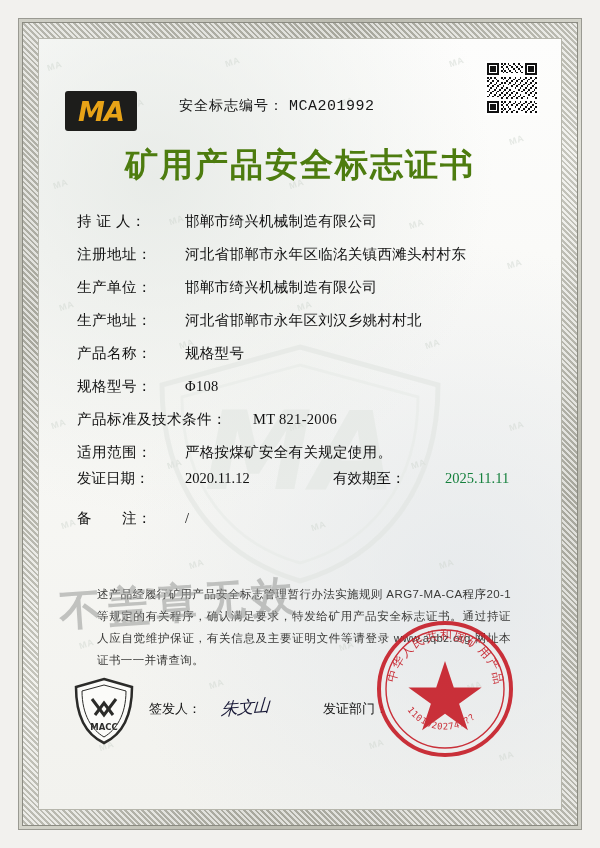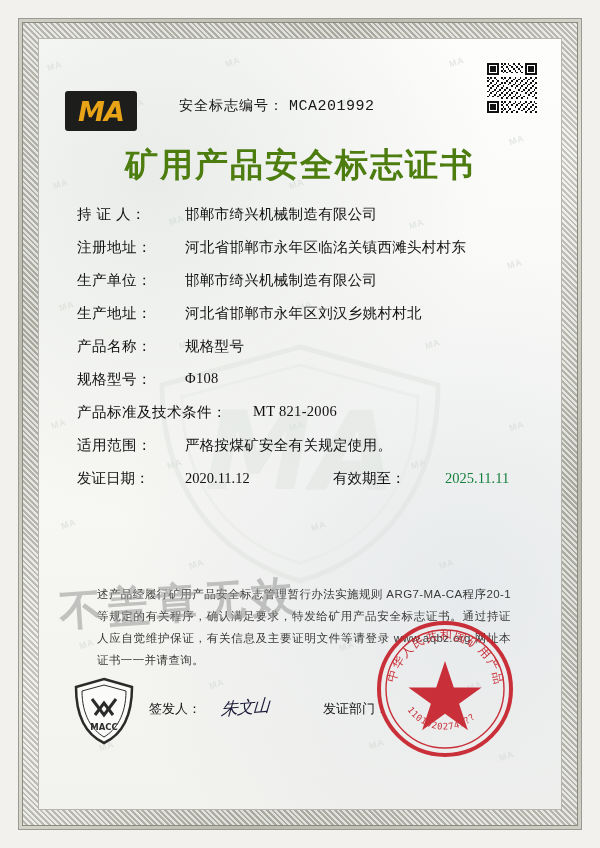--- a/index.html
+++ b/index.html
@@ -163,21 +163,21 @@
   }
   
   .fields {
     position: absolute;
     left: 38px;
     right: 30px;
     top: 166px;
   }
   .row {
     display: flex;
-    align-items: flex-start;
+    align-items: center;
     height: 33px;
   }
   .row .label {
     width: 108px;
     flex: 0 0 108px;
     font-size: 14.5px;
     color: #111111;
     letter-spacing: 0.5px;
   }
   .row .value {
@@ -587,20 +587,24 @@
       <div class="row">
         <div class="label">适用范围：</div>
         <div class="value">严格按煤矿安全有关规定使用。</div>
       </div>
       <div class="row-split">
         <div class="label">发证日期：</div>
         <div class="value-date">2020.11.12</div>
         <div class="label2">有效期至：</div>
         <div class="value-date2">2025.11.11</div>
       </div>
+      <div class="row">
+        <div class="label">备　　注：</div>
+        <div class="value mono">/</div>
+      </div>
     </div>
 
     <div class="para">述产品经履行矿用产品安全标志管理暂行办法实施规则 ARG7-MA-CA程序20-1等规定的有关程序，确认满足要求，特发给矿用产品安全标志证书。通过持证人应自觉维护保证，有关信息及主要证明文件等请登录 www.aqbz.org 网址本证书一一并请查询。</div>
 
     <div class="overprint">不盖章无效</div>
 
     <svg class="macc-shield" viewBox="0 0 62 68">
       <path d="M31 2 L59 10 C59 40 48 58 31 66 C14 58 3 40 3 10 Z" fill="#fbfbf9" stroke="#2b2b29" stroke-width="2.5"></path>
       <path d="M31 8 L53 14 C53 38 43 53 31 60 C19 53 9 38 9 14 Z" fill="none" stroke="#2b2b29" stroke-width="1"></path>
       <path d="M19 22 L31 38 L43 22" fill="none" stroke="#2b2b29" stroke-width="3"></path>

